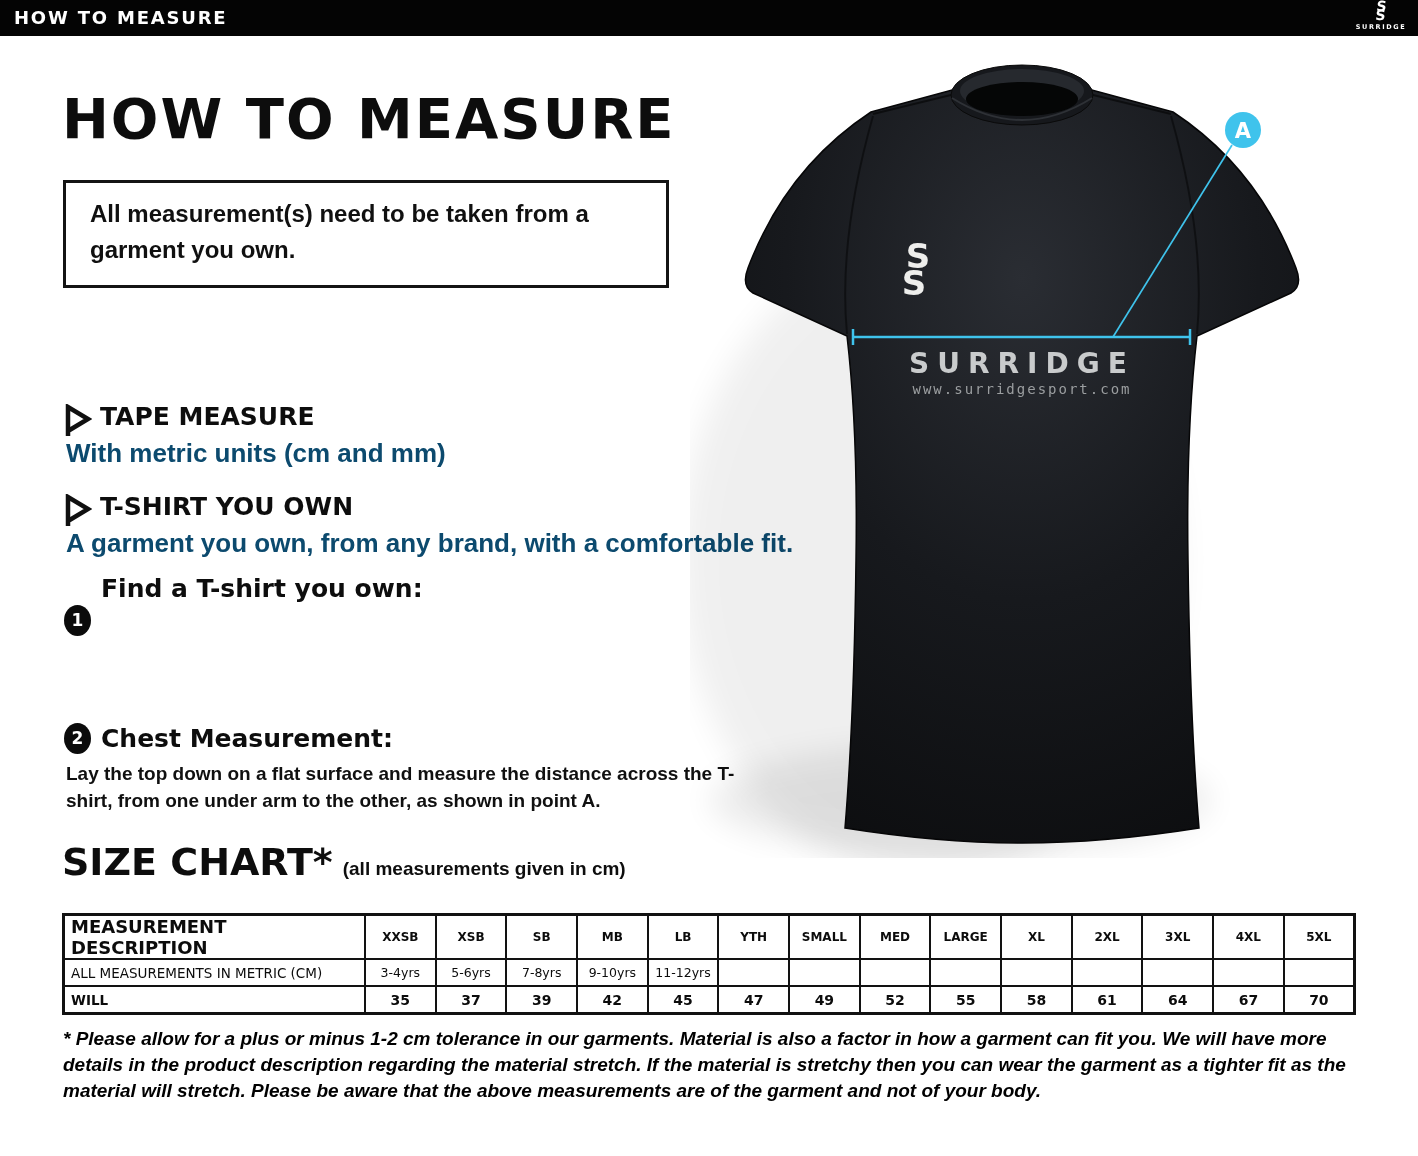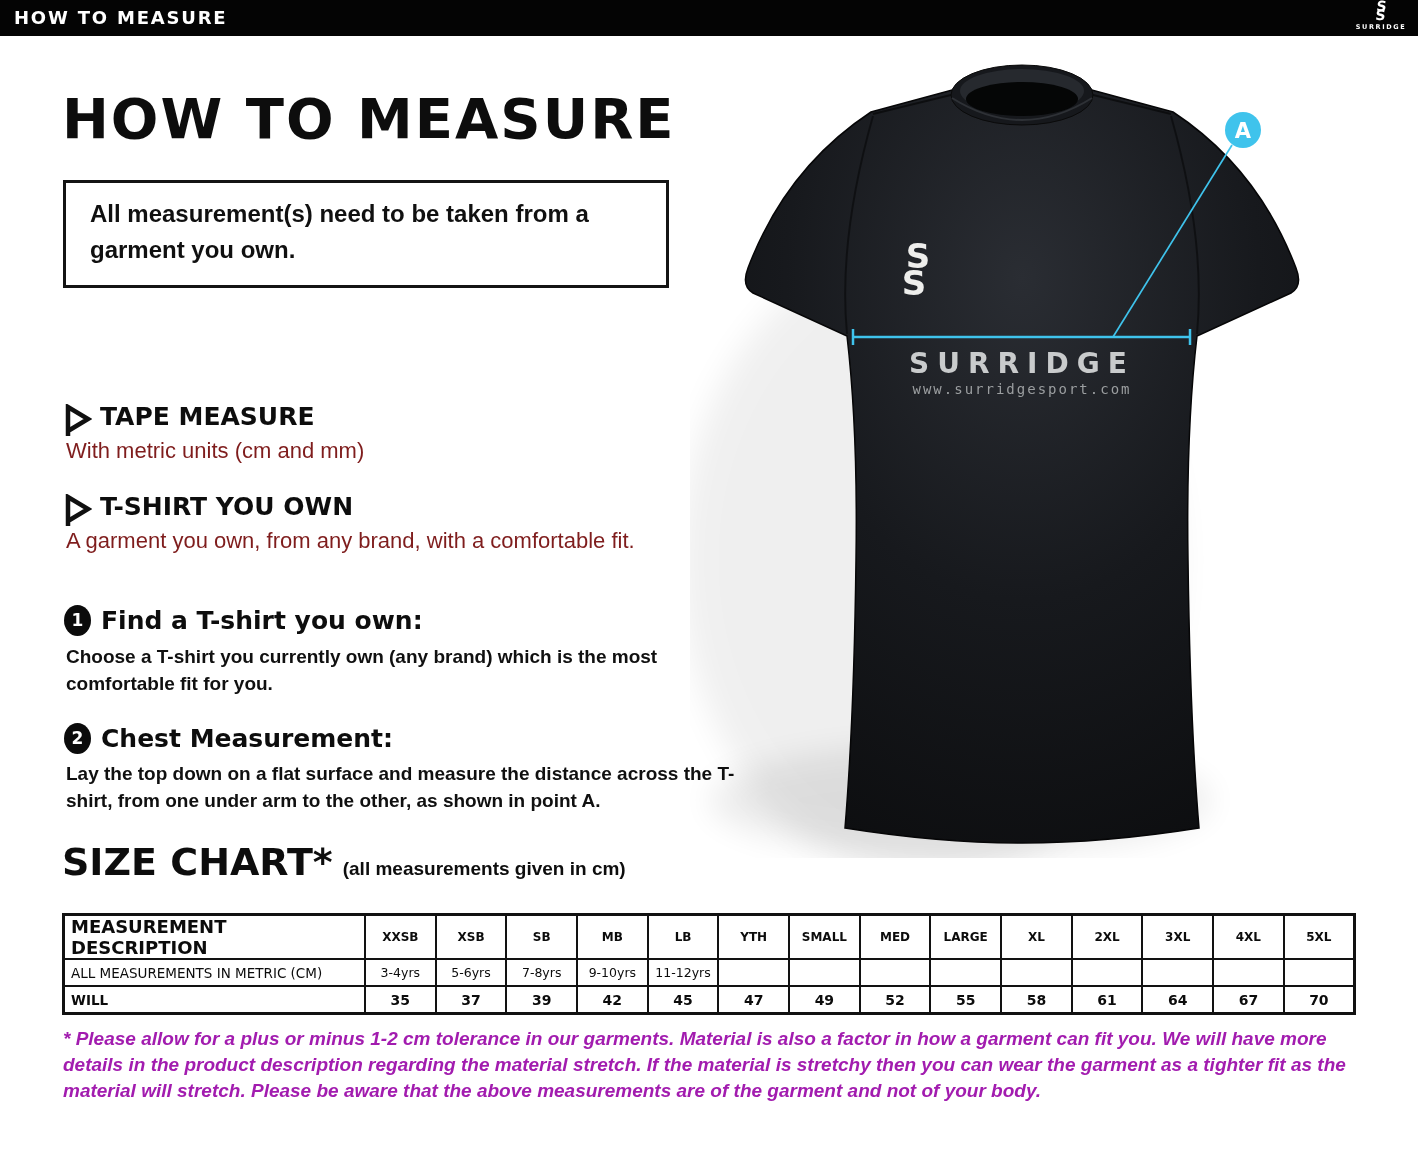--- a/index.html
+++ b/index.html
@@ -25,21 +25,21 @@
   .notice { position:absolute; left:63px; top:180px; width:576px; height:76px;
             border:3px solid #141414; padding:13px 0 13px 24px;
             font-weight:bold; font-size:24px; line-height:36px; color:#101010; }
 
   .ywn { position:absolute; left:62px; top:326px; font-family:"DejaVu Sans",sans-serif;
          font-weight:bold; font-size:33px; letter-spacing:0.5px; color:#0d0d0d; }
 
   .tri-icon { position:absolute; left:62px; width:30px; height:34px; }
   .need-title { position:absolute; left:100px; font-family:"DejaVu Sans",sans-serif;
                 font-weight:bold; font-size:25px; color:#0d0d0d; white-space:nowrap; }
-  .need-desc  { position:absolute; left:66px; font-weight:normal; font-size:22px; color:#7f1d1d; white-space:nowrap; }
+  .need-desc  { position:absolute; left:66px; font-weight:bold; font-size:26px; color:#0c4a6e; white-space:nowrap; }
 
   .step-circle { position:absolute; left:64px; width:27px; height:31px; background:#0b0b0b;
                  border-radius:50%; color:#fff; text-align:center; line-height:31px;
                  font-family:"DejaVu Sans",sans-serif; font-weight:bold; font-size:17px; }
   .step-title { position:absolute; left:101px; font-family:"DejaVu Sans",sans-serif;
                 font-weight:bold; font-size:25px; color:#0d0d0d; white-space:nowrap; }
   .step-body  { position:absolute; left:66px; font-weight:bold; font-size:19px;
                 line-height:27px; color:#101010; }
 
   .size-heading { position:absolute; left:62px; top:840px; font-family:"DejaVu Sans",sans-serif;
@@ -55,21 +55,21 @@
                          font-size:12px; text-align:center; padding:0 1px; color:#0c0c0c; }
   .size-table thead th.first { width:292px; text-align:left; padding-left:6px; font-size:18px; }
   .size-table tr.metric td { height:23px; font-family:"DejaVu Sans",sans-serif; font-weight:normal;
                              font-size:12.5px; text-align:center; color:#0c0c0c; }
   .size-table tr.metric td.first { text-align:left; padding-left:6px; font-size:13.5px; }
   .size-table tr.chest td { height:23px; font-family:"DejaVu Sans",sans-serif; font-weight:bold;
                             font-size:14px; text-align:center; color:#0c0c0c; }
   .size-table tr.chest td.first { text-align:left; padding-left:6px; font-size:13.5px; }
 
   .footnote { position:absolute; left:63px; top:1026px; width:1302px; font-weight:bold;
-              font-style:italic; font-size:19px; line-height:26px; color:#a21caf; }
+              font-style:italic; font-size:19px; line-height:26px; color:#000000; }
 
   
   .shirt-svg { position:absolute; left:690px; top:42px; width:668px; height:816px; }
 </style>
 </head>
 <body>
 
 <div class="page">
 
   <div class="topbar">
@@ -93,22 +93,21 @@
   <div class="need-title" style="top:402px">TAPE MEASURE</div>
   <div class="need-desc" style="top:438px">With metric units (cm and mm)</div>
 
   <svg class="tri-icon" style="top:494px" viewBox="0 0 30 34">
     <path d="M6 32 L6 3 L26 15 L6 27" fill="#ffffff" stroke="#101010" stroke-width="4.5" stroke-linejoin="miter"></path>
   </svg>
   <div class="need-title" style="top:492px">T-SHIRT YOU OWN</div>
   <div class="need-desc" style="top:528px">A garment you own, from any brand, with a comfortable fit.</div>
 
   <div class="step-circle" style="top:605px">1</div>
-  <div class="step-title" style="top:606px">Find a T-shirt you own:</div>
-  <div class="step-body" style="top:643px; width:650px">Choose a T-shirt you currently own (any brand) which is the most comfortable fit for you.</div>
+  <div class="step-title" style="top:574px">Find a T-shirt you own:</div>
 
   <div class="step-circle" style="top:723px">2</div>
   <div class="step-title" style="top:724px">Chest Measurement:</div>
   <div class="step-body" style="top:760px; width:690px">Lay the top down on a flat surface and measure the distance across the T-shirt, from one under arm to the other, as shown in point A.</div>
 
   <div class="size-heading">
     <span>SIZE CHART*</span><span class="sub">(all measurements given in cm)</span>
   </div>
 
   <table class="size-table">

